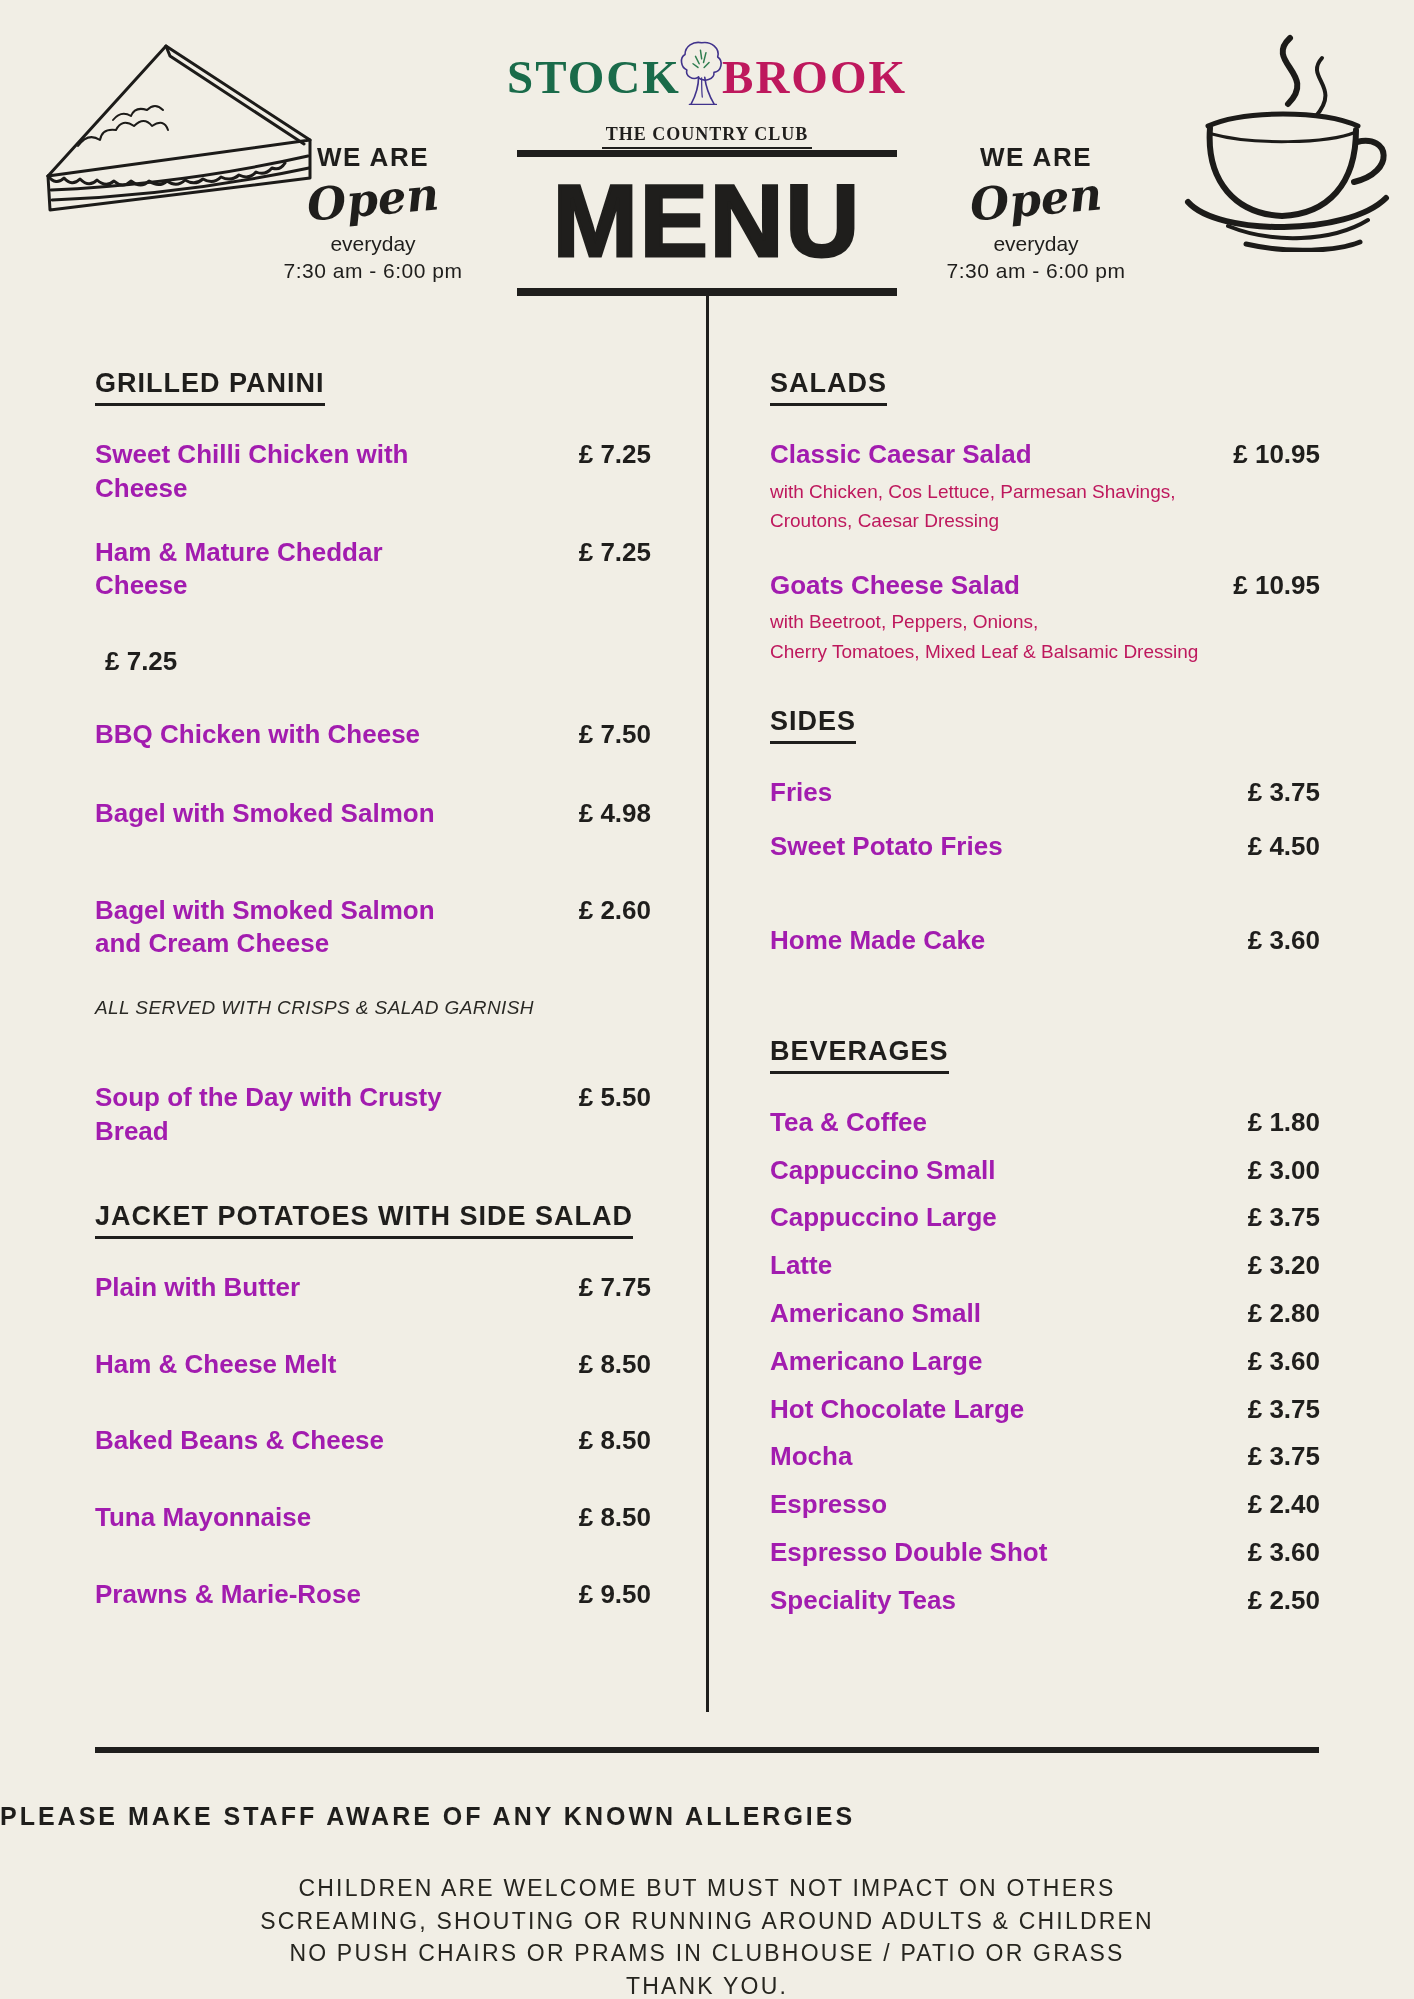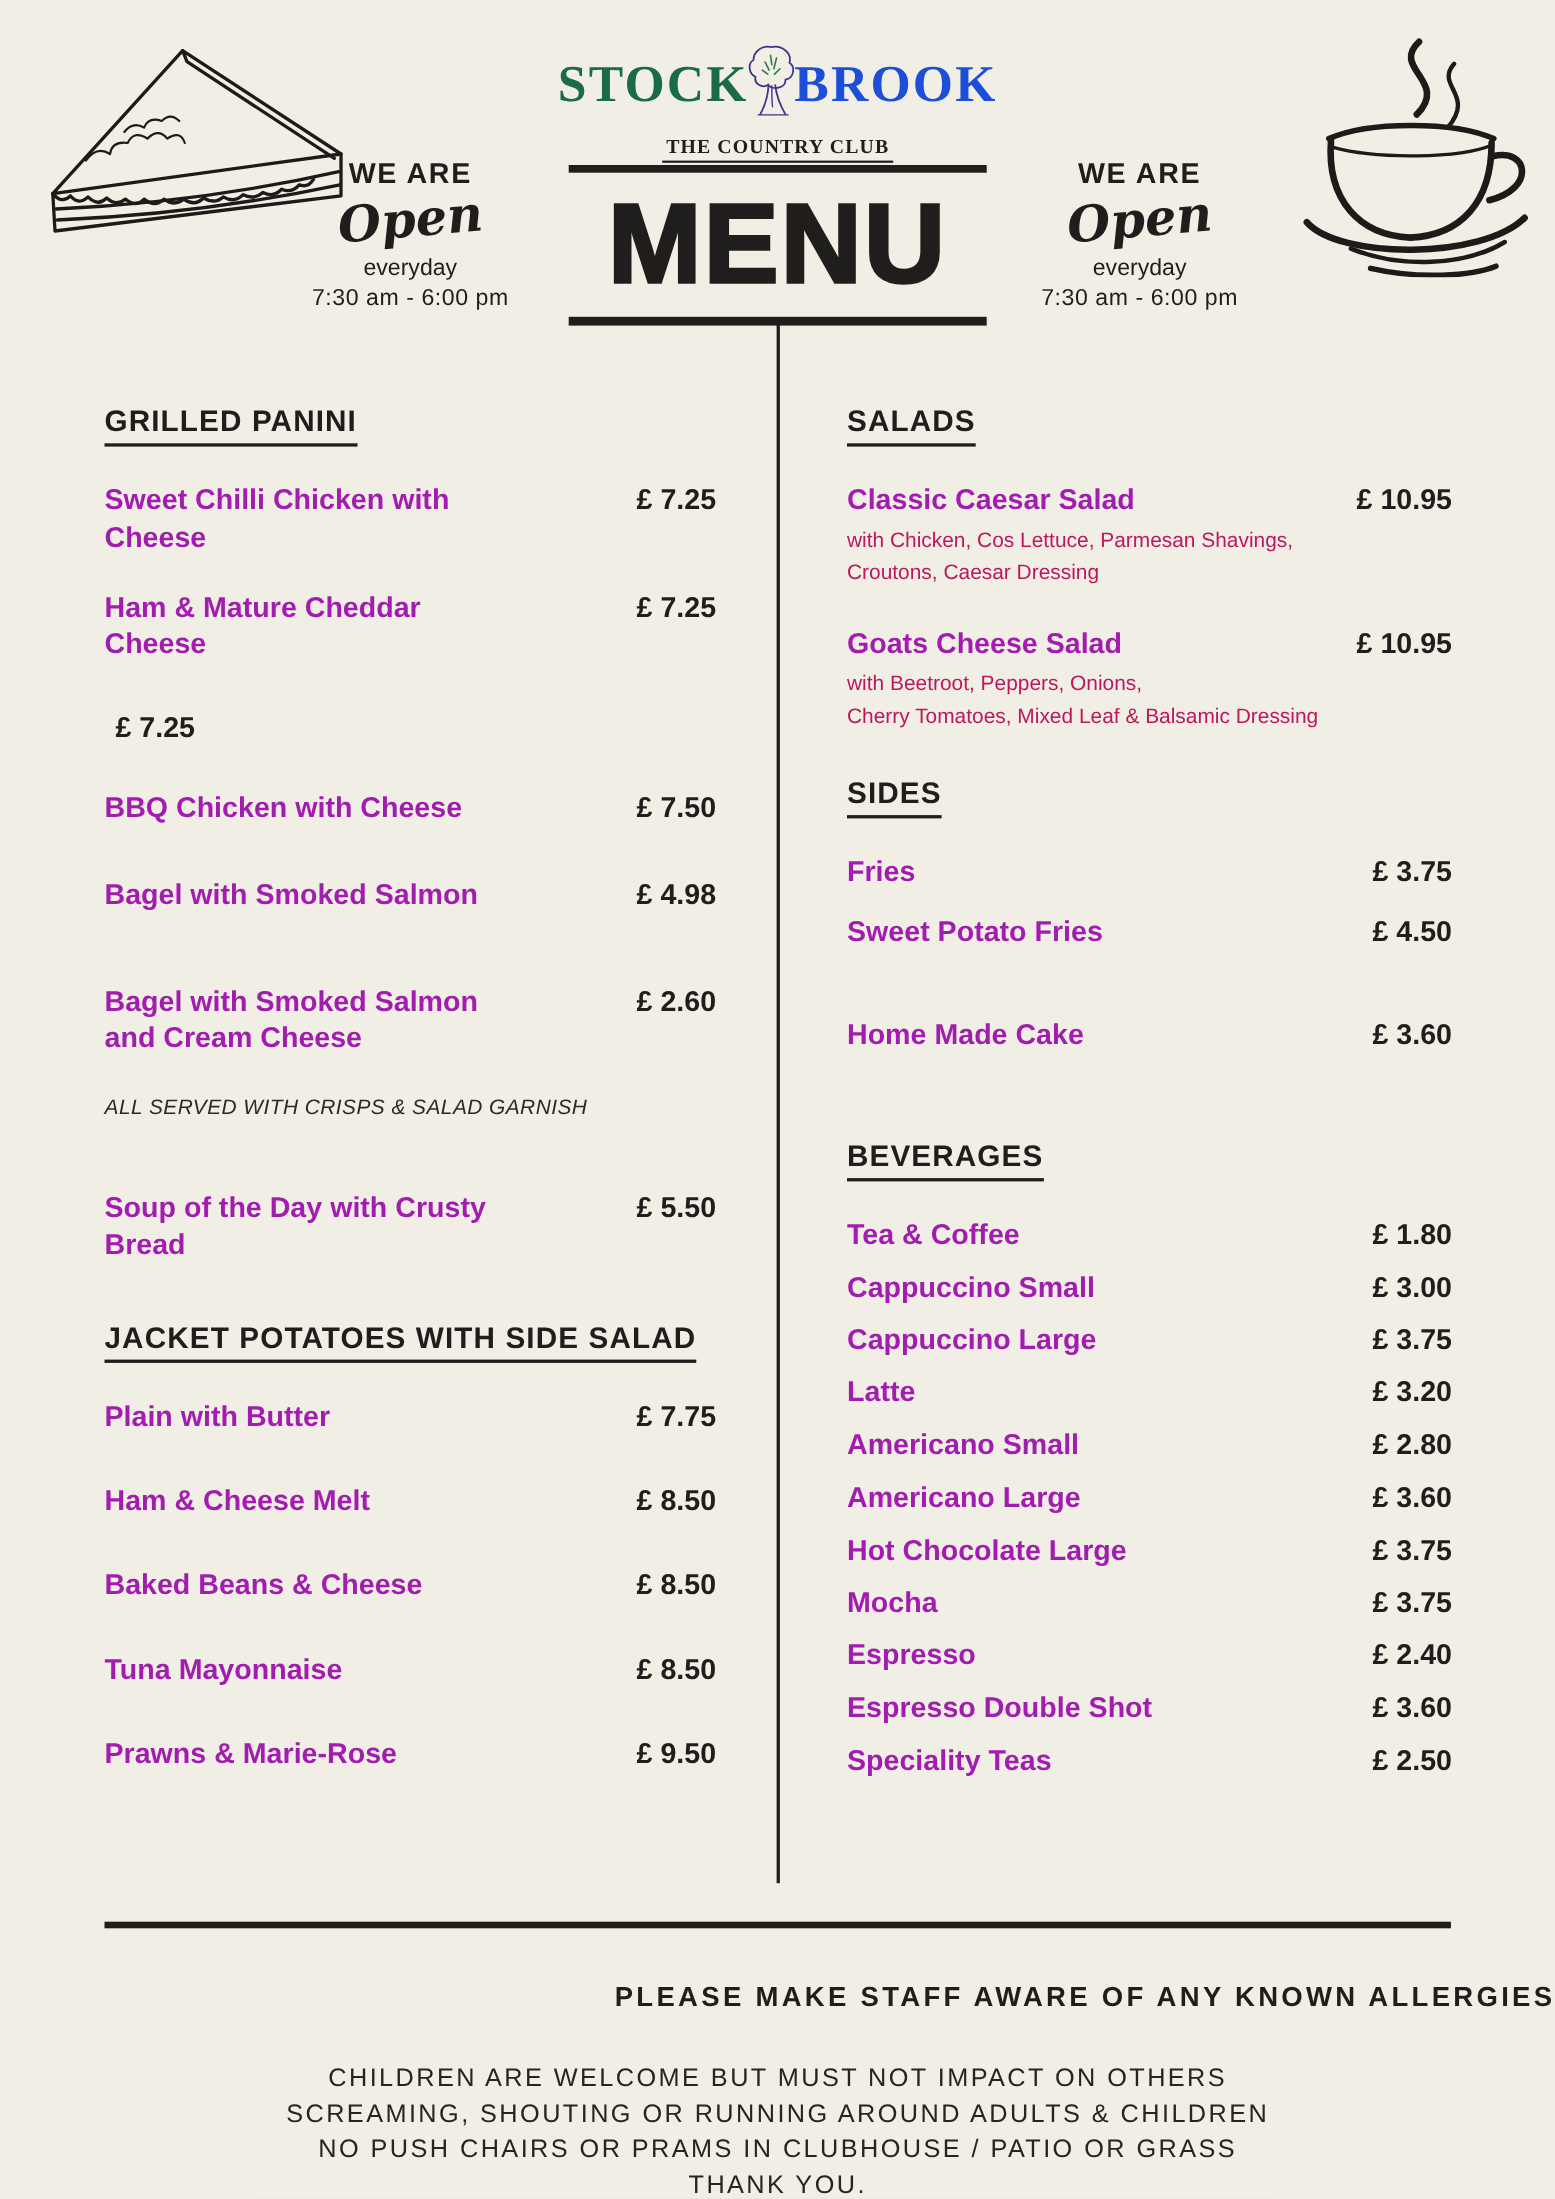--- a/index.html
+++ b/index.html
@@ -19,21 +19,21 @@
   .open-right{left:936px;}
   .open .l1{font-size:26px;font-weight:700;letter-spacing:1.5px;}
   .open .l2{font-family:"DejaVu Serif",serif;font-style:italic;font-weight:700;
             font-size:45px;line-height:1.0;margin-top:4px;transform:rotate(-5deg);}
   .open .l3{font-size:21px;margin-top:10px;}
   .open .l4{font-size:21px;margin-top:3px;letter-spacing:0.5px;}
   .brand{position:absolute;left:507px;top:28px;width:400px;text-align:center;}
   .brand-line{display:flex;align-items:center;justify-content:flex-end;}
   .brand-word{font-family:"Liberation Serif",serif;font-weight:700;font-size:47px;letter-spacing:2px;}
   .stock{color:#1a6b4a;}
-  .brook{color:#1d4ed8;}
+  .brook{color:#be185d;}
   .tree{width:76px;height:106px;margin:-8px -4px 0 -4px;position:relative;z-index:1;}
   .tagline{font-family:"Liberation Serif",serif;font-weight:700;font-size:18px;letter-spacing:1px;
            display:inline-block;border-bottom:2px solid #1f1e1c;padding:0 4px 2px;
            margin-top:-20px;position:relative;z-index:2;}
   .menu-banner{position:absolute;left:517px;top:150px;width:380px;text-align:center;
                border-top:7px solid #1f1e1c;border-bottom:8px solid #1f1e1c;padding:6px 0 8px;}
   .menu-title{font-size:102px;line-height:1.15;font-weight:900;letter-spacing:2px;
               -webkit-text-stroke:3px #1f1e1c;}
   
   .divider-v{position:absolute;left:706px;top:292px;width:3px;height:1420px;background:#1f1e1c;}
@@ -50,21 +50,21 @@
   .note{font-style:italic;font-size:19px;letter-spacing:0.4px;color:#2a2925;}
   
   .mb30{margin-bottom:30px;}.mb33{margin-bottom:33px;}
   .mb36{margin-bottom:36px;}.mb39{margin-bottom:39px;}.mb41{margin-bottom:63px;}
   .mb42{margin-bottom:42px;}.mb43{margin-bottom:43px;}.mb45{margin-bottom:45px;}
   .mb20{margin-bottom:20px;}.mb14{margin-bottom:14px;}
   .mt7{margin-top:7px;}.mt40{margin-top:40px;}.mt52{margin-top:52px;}
   .mt60{margin-top:60px;}.mt62{margin-top:62px;}.mt78{margin-top:78px;}
   
   .rule{position:absolute;left:95px;top:1747px;width:1224px;height:6px;background:#1f1e1c;}
-  .allergy{position:absolute;left:0;top:1802px;width:1414px;text-align:right;
+  .allergy{position:absolute;left:0;top:1802px;width:1414px;text-align:left;
            font-size:25px;font-weight:700;letter-spacing:3px;}
   .notice{position:absolute;left:0;top:1872px;width:1414px;text-align:center;
           font-size:23px;line-height:1.42;letter-spacing:2.2px;white-space:pre-line;color:#26251f;}
 </style>
 </head>
 <body>
 
 <div class="page">
 
   <svg class="sketch sandwich" viewBox="0 0 300 210" fill="none" stroke="#1c1b19" stroke-width="3" stroke-linecap="round" stroke-linejoin="round">

